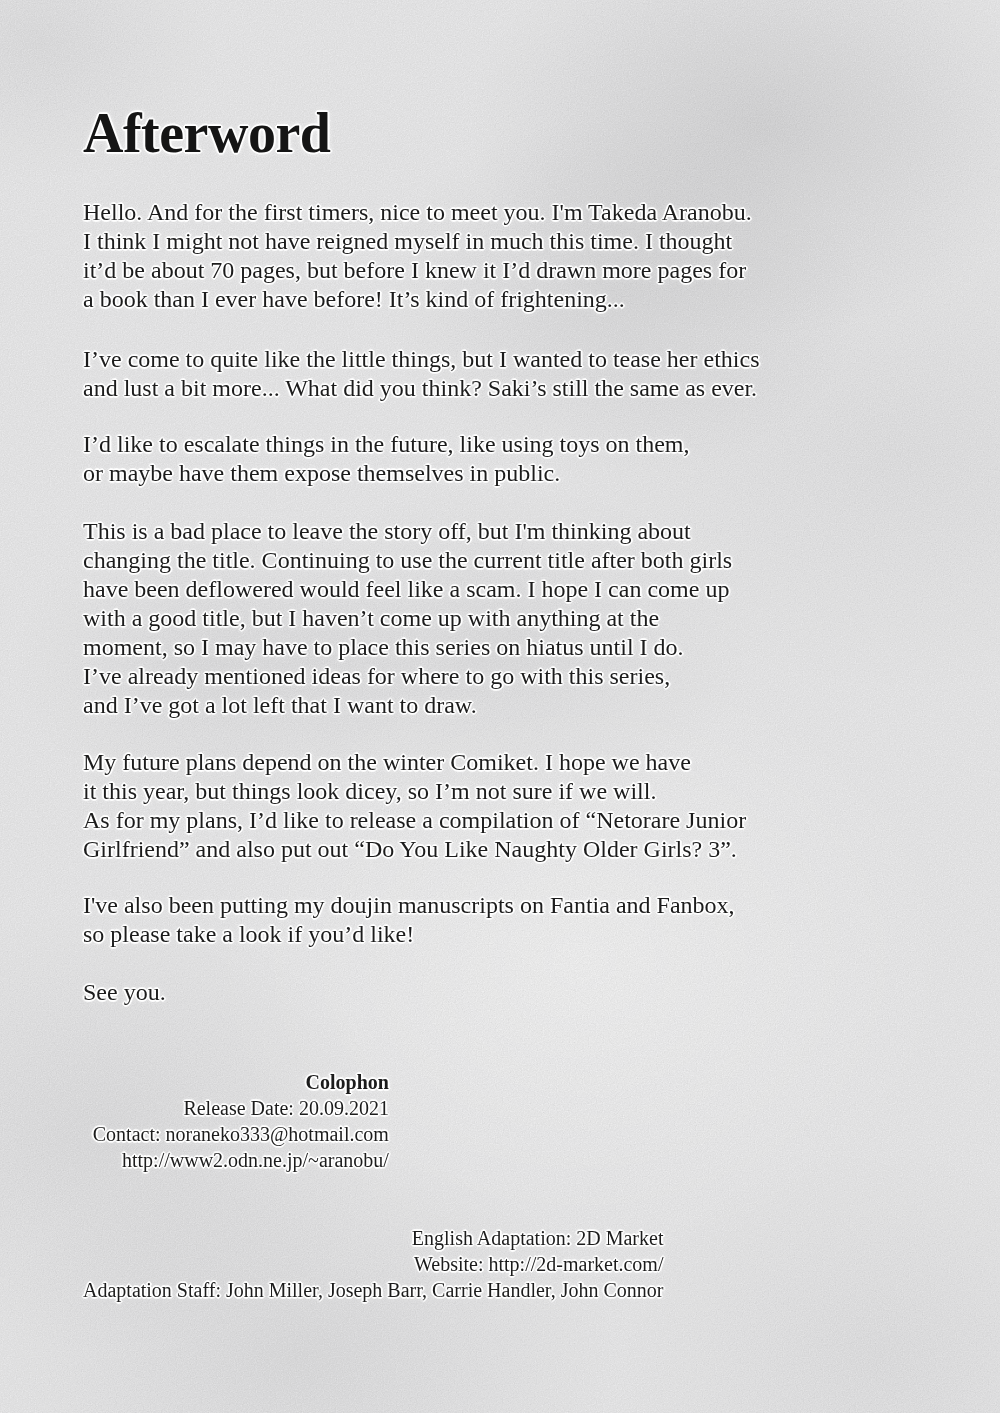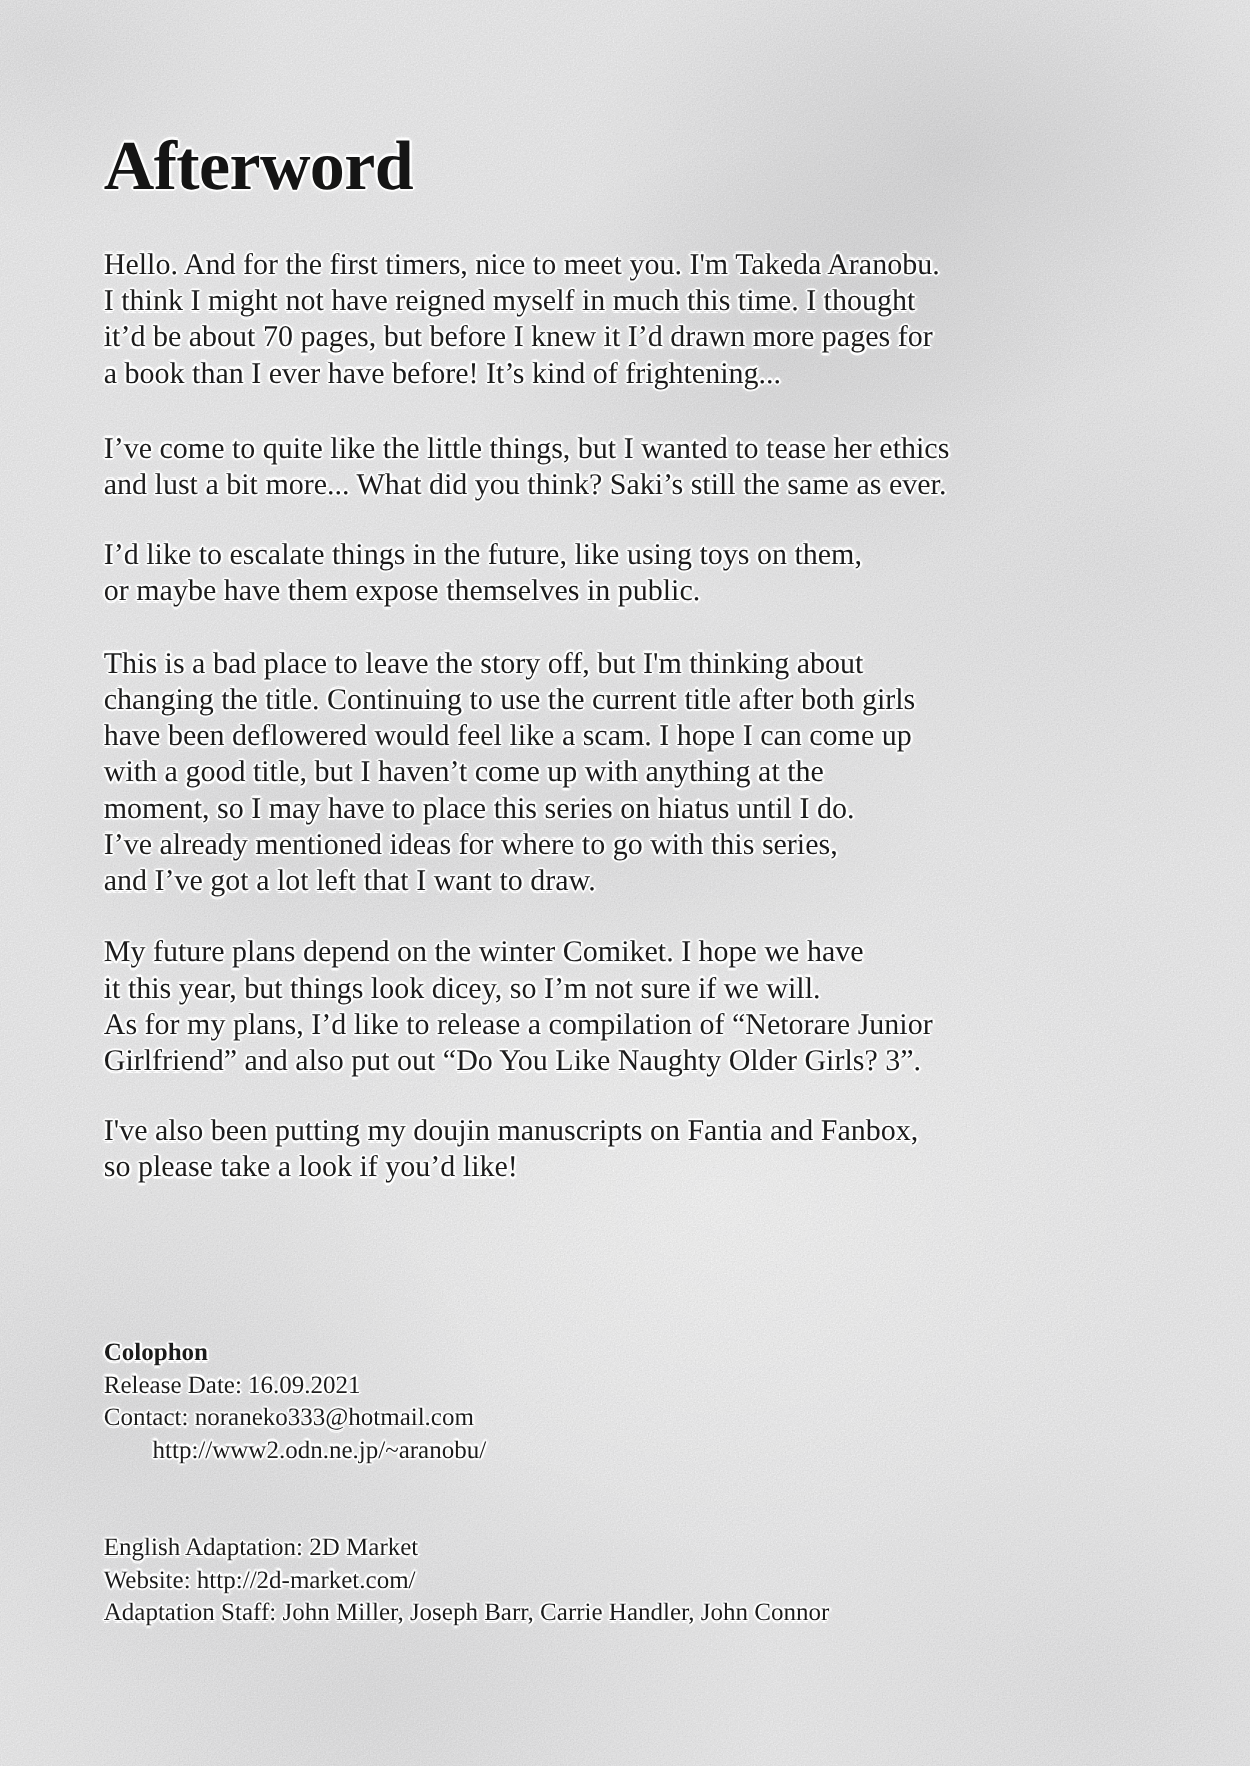--- a/index.html
+++ b/index.html
@@ -66,20 +66,21 @@
   .p4 { top: 517px; }
   .p5 { top: 748px; }
   .p6 { top: 891px; }
   .p7 { top: 978px; }
   .colophon  { position: absolute; left: 83px; top: 1069px; }
   .adaptation{ position: absolute; left: 83px; top: 1225px; }
   .c-line {
     font-size: 20px;
     line-height: 26px;
     white-space: pre;
+    text-align: right;
   }
   .c-heading { font-weight: 700; }
   .c-indent  { padding-left: 39px; }
 </style>
 </head>
 <body>
 
 <div class="page">
 
   <svg class="noise" width="1000" height="1413" aria-hidden="true">
@@ -108,24 +109,25 @@
 with a good title, but I haven’t come up with anything at the
 moment, so I may have to place this series on hiatus until I do.
 I’ve already mentioned ideas for where to go with this series,
 and I’ve got a lot left that I want to draw.</p>
     <p class="para ink p5">My future plans depend on the winter Comiket. I hope we have
 it this year, but things look dicey, so I’m not sure if we will.
 As for my plans, I’d like to release a compilation of “Netorare Junior
 Girlfriend” and also put out “Do You Like Naughty Older Girls? 3”.</p>
     <p class="para ink p6">I've also been putting my doujin manuscripts on Fantia and Fanbox,
 so please take a look if you’d like!</p>
+    <p class="para ink p7">See you.</p>
 
     <section class="colophon">
       <div class="c-line c-heading ink">Colophon</div>
-      <div class="c-line ink">Release Date: 16.09.2021</div>
+      <div class="c-line ink">Release Date: 20.09.2021</div>
       <div class="c-line ink">Contact: noraneko333@hotmail.com</div>
       <div class="c-line c-indent ink">http://www2.odn.ne.jp/~aranobu/</div>
     </section>
 
     <section class="adaptation">
       <div class="c-line ink">English Adaptation: 2D Market</div>
       <div class="c-line ink">Website: http://2d-market.com/</div>
       <div class="c-line ink">Adaptation Staff: John Miller, Joseph Barr, Carrie Handler, John Connor</div>
     </section>
 

